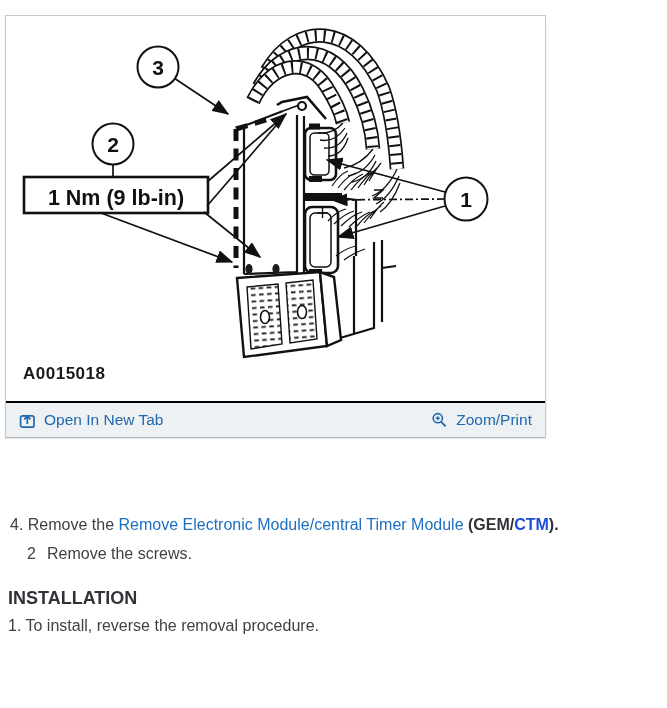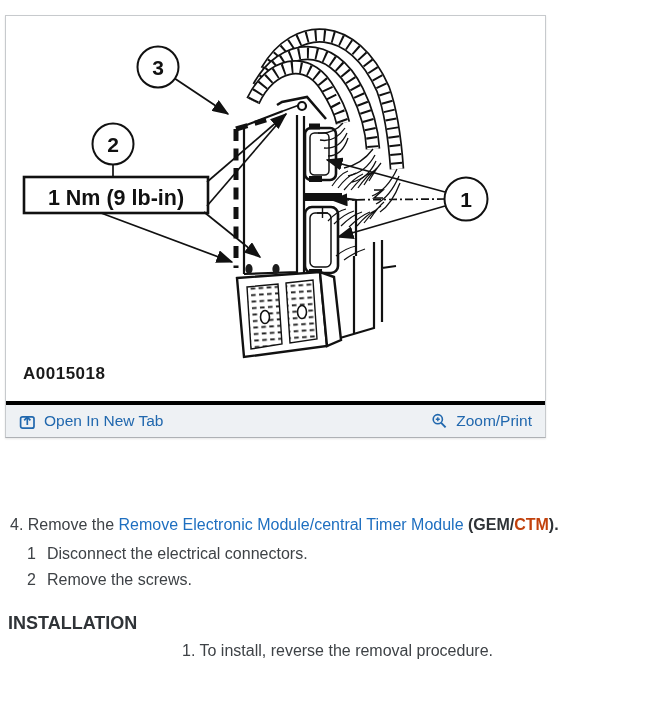--- a/index.html
+++ b/index.html
@@ -5,38 +5,38 @@
   html,body{margin:0;padding:0;background:#fff;}
   body{width:667px;height:708px;font-family:"Liberation Sans",sans-serif;-webkit-font-smoothing:antialiased;}
   .page{position:relative;width:667px;height:708px;background:#fff;overflow:hidden;}
 
   
   .figure-card{position:absolute;left:5px;top:15px;width:539px;background:#fff;
     border:1px solid #c7cacd;border-bottom-color:#aeb1b5;box-shadow:0 1px 2px rgba(0,0,0,.10);}
   .figure-area{width:539px;height:385px;background:#fff;}
   .figure-area svg{display:block;}
 
-  .figure-footer{height:36px;background:#eef1f4;border-top:4px solid #000000;
+  .figure-footer{height:36px;background:#eef1f4;border-top:2px solid #000000;
     display:flex;align-items:center;justify-content:space-between;padding:0 13px;box-sizing:border-box;}
   .flink{display:flex;align-items:center;gap:8px;color:#2168ae;font-size:15.5px;
     text-decoration:none;cursor:pointer;line-height:1;}
   .flink svg{display:block;}
 
   
   .doc-text{position:absolute;left:0;top:513px;width:667px;color:#3e4246;font-size:16px;}
   .step5{margin:0 0 0 10px;line-height:24px;}
   .doc-link{color:#1e6fc0;text-decoration:none;cursor:pointer;}
   .b{font-weight:bold;color:#2f3337;}
-  a.b{color:#c2410c;text-align:right;}
+  a.b{color:#1d4ed8;text-align:right;}
   .substeps{margin:4px 0 0 27px;}
   .ss{margin:0;line-height:25.5px;}
   .ss .n{display:inline-block;min-width:11px;}
   .ss .t{margin-left:9px;}
   .inst-h{margin:22px 0 0 8px;font-size:18px;line-height:18px;color:#2f3337;font-weight:bold;}
-  .inst-p{margin:7px 0 0 8px;line-height:24px;text-align:center;}
+  .inst-p{margin:7px 0 0 8px;line-height:24px;}
 </style>
 </head>
 <body>
 
 <div class="page">
 
   <div class="figure-card">
     <div class="figure-area">
       <svg viewBox="0 0 539 385" width="539" height="385">
         <defs>
@@ -175,21 +175,20 @@
         </svg>
         <span>Zoom/Print</span>
       </a>
     </div>
   </div>
 
   <div class="doc-text">
     <p class="step5"><span>4. Remove the </span><a class="doc-link">Remove Electronic Module/central Timer Module</a><span class="b"> (</span><span class="b">GEM/</span><a class="b">CTM</a><span class="b">).</span></p>
 
     <div class="substeps">
-      <p class="ss"><span class="n">1</span><span class="t">Disconnect the electrical connectors.</span></p>
       <p class="ss"><span class="n">2</span><span class="t">Remove the screws.</span></p>
     </div>
 
     <h3 class="inst-h">INSTALLATION</h3>
     <p class="inst-p">1. To install, reverse the removal procedure.</p>
   </div>
 
 </div>
 
 </body></html>

